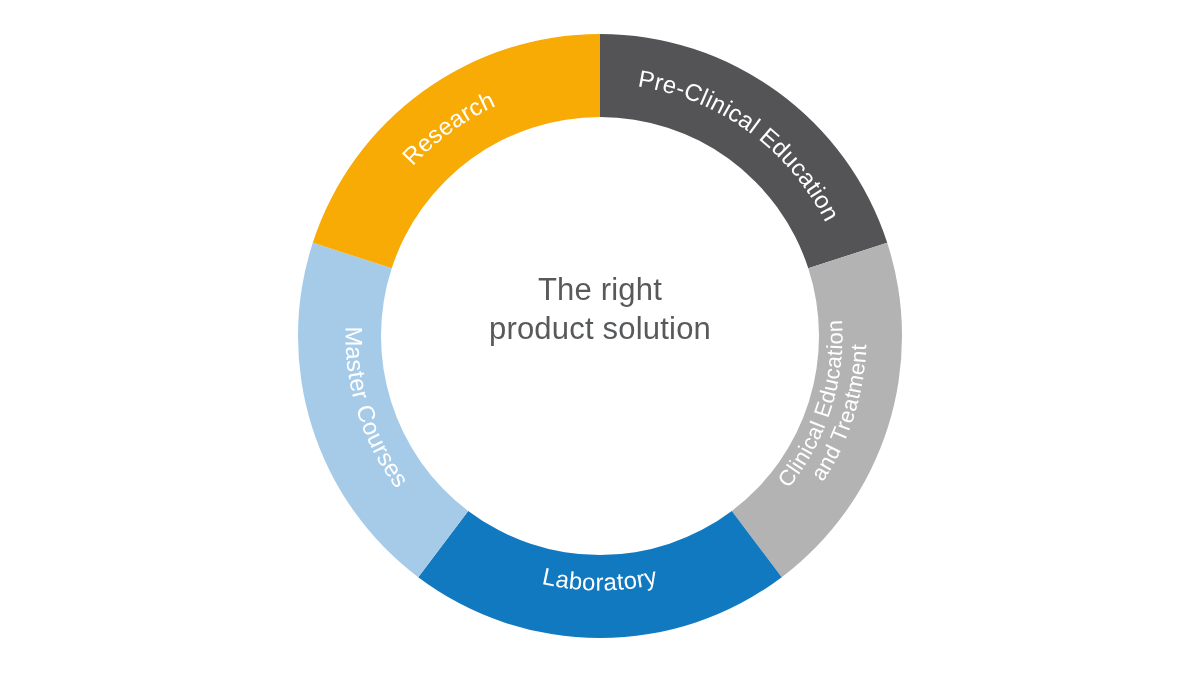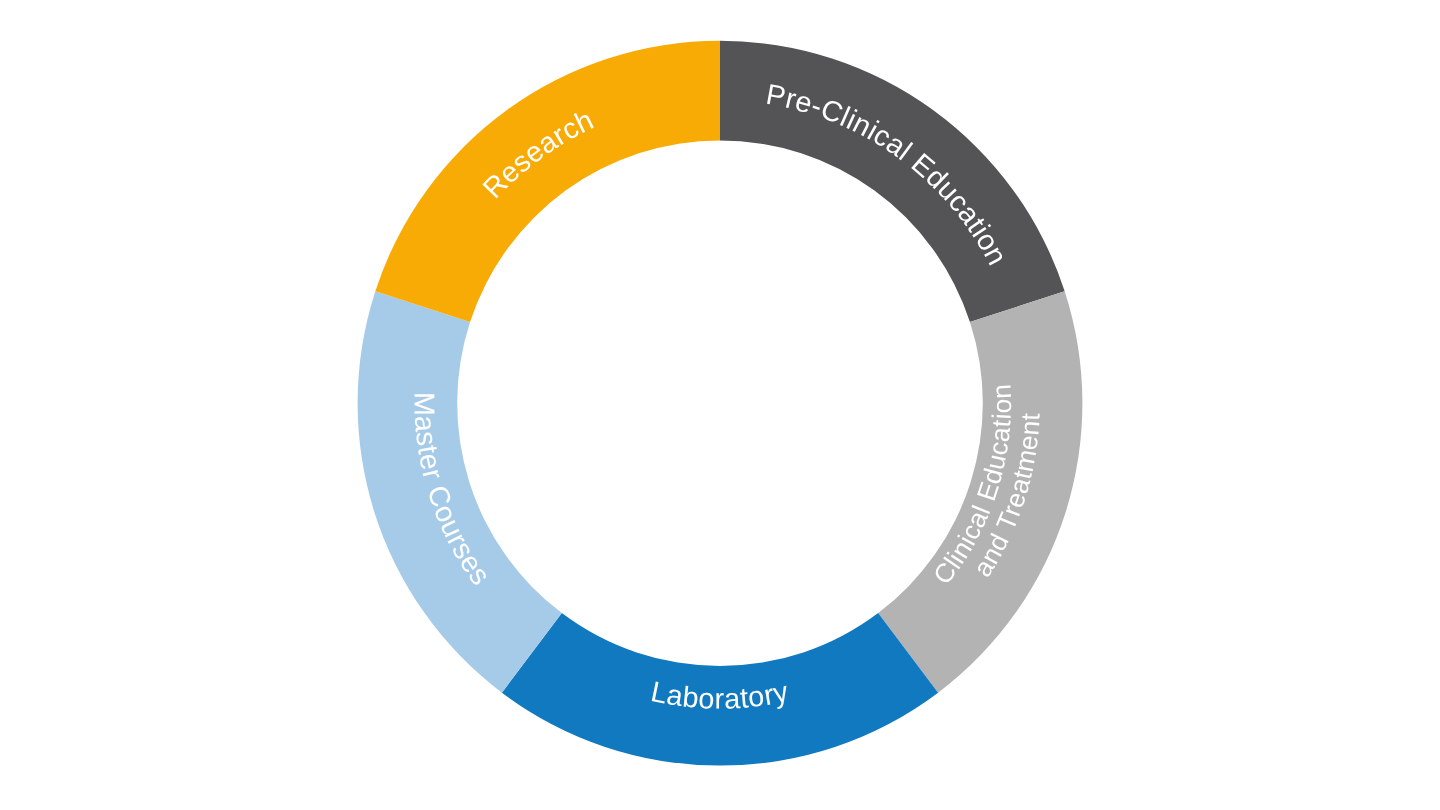--- a/index.html
+++ b/index.html
@@ -87,15 +87,17 @@
         <text class="seg-label" fill="#ffffff" dy="8"><textPath xlink:href="#arc-pre-clinical-education-0" href="#arc-pre-clinical-education-0" startOffset="50%" text-anchor="middle">Pre-Clinical Education</textPath></text>
         <text class="seg-label seg-label-sm" fill="#ffffff" dy="-6"><textPath xlink:href="#arc-clinical-education-and-treatment-0" href="#arc-clinical-education-and-treatment-0" startOffset="50%" text-anchor="middle">Clinical Education</textPath></text>
         <text class="seg-label seg-label-sm" fill="#ffffff" dy="-6"><textPath xlink:href="#arc-clinical-education-and-treatment-1" href="#arc-clinical-education-and-treatment-1" startOffset="50%" text-anchor="middle">and Treatment</textPath></text>
         <text class="seg-label" fill="#ffffff" dy="-6"><textPath xlink:href="#arc-laboratory-0" href="#arc-laboratory-0" startOffset="50%" text-anchor="middle">Laboratory</textPath></text>
         <text class="seg-label" fill="#ffffff" dy="-6"><textPath xlink:href="#arc-master-courses-0" href="#arc-master-courses-0" startOffset="50%" text-anchor="middle">Master Courses</textPath></text>
         <text class="seg-label" fill="#ffffff" dy="8"><textPath xlink:href="#arc-research-0" href="#arc-research-0" startOffset="50%" text-anchor="middle">Research</textPath></text>
       </g>
   </svg>
 
   <div class="center-text">
+    <span class="center-line">The right</span>
+    <span class="center-line">product solution</span>
   </div>
 
 </div>
 
 </body></html>

